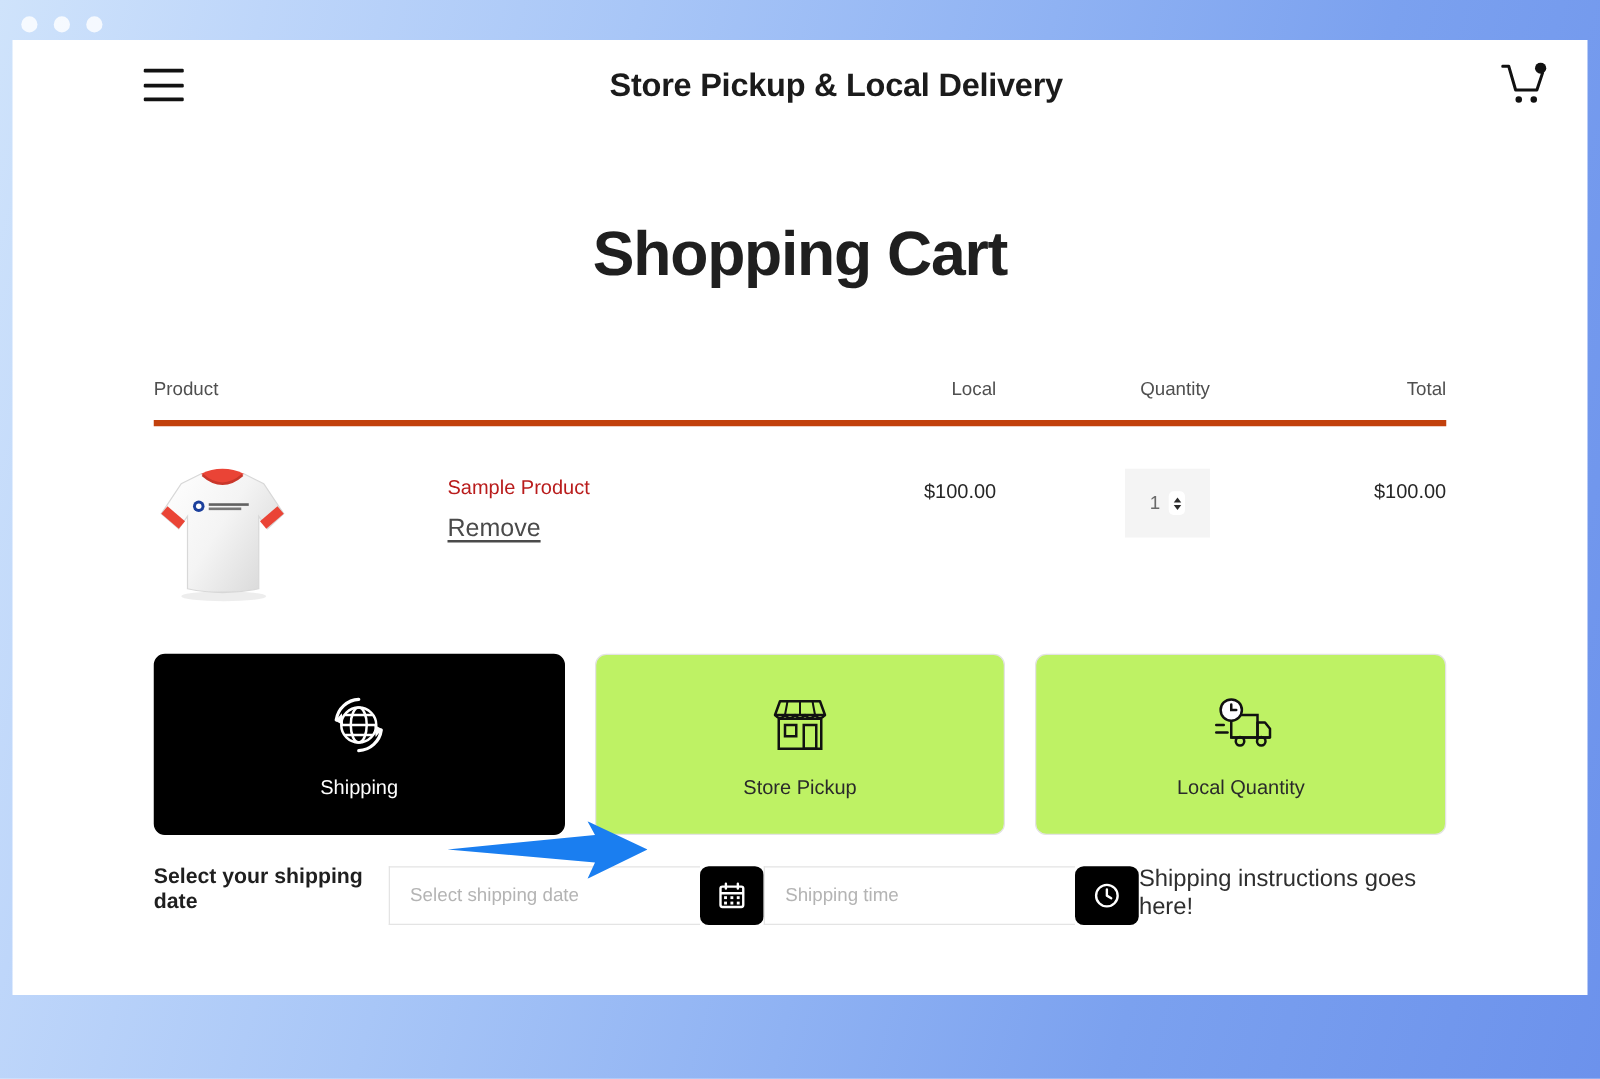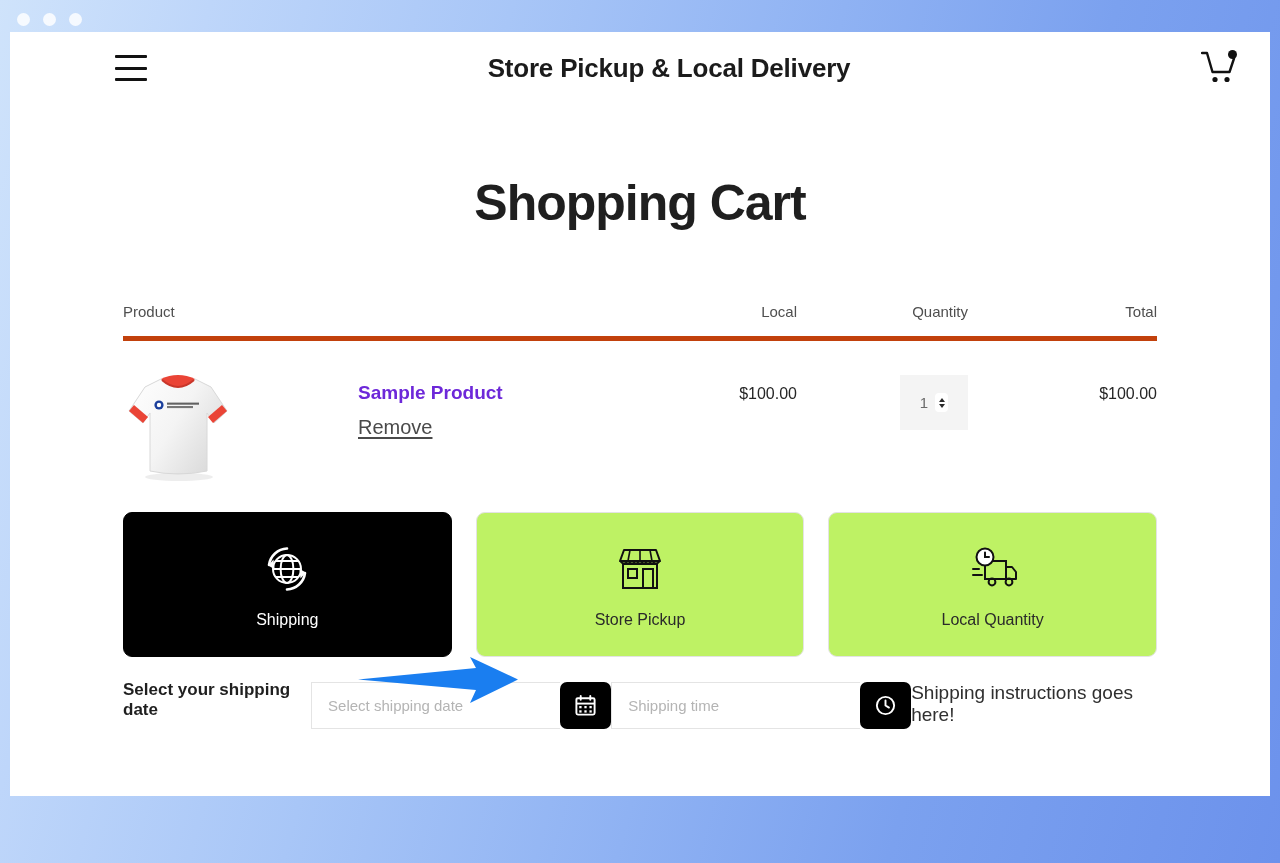--- a/index.html
+++ b/index.html
@@ -140,23 +140,23 @@
 
   .thumb {
     width: 110px;
     height: 118px;
     flex: none;
     position: relative;
   }
 
   .product-info { padding-left: 125px; padding-top: 15px; }
   .product-name {
-    font-size: 19px;
-    font-weight: bold;
-    color: #6d28d9;
+    font-size: 16px;
+    font-weight: normal;
+    color: #b91c1c;
   }
   .remove-link {
     display: inline-block;
     margin-top: 12px;
     font-size: 20px;
     color: #4a4a4a;
     text-decoration: underline;
     text-underline-offset: 3px;
     cursor: pointer;
   }
@@ -214,21 +214,21 @@
     text-align: right;
     font-size: 16px;
     color: #262626;
     padding-top: 18px;
   }
 
   
   .methods {
     display: flex;
     gap: 24px;
-    margin-top: 27px;
+    margin-top: 38px;
   }
   .method {
     flex: 1;
     height: 145px;
     border-radius: 9px;
     display: flex;
     flex-direction: column;
     align-items: center;
     justify-content: center;
     cursor: pointer;

